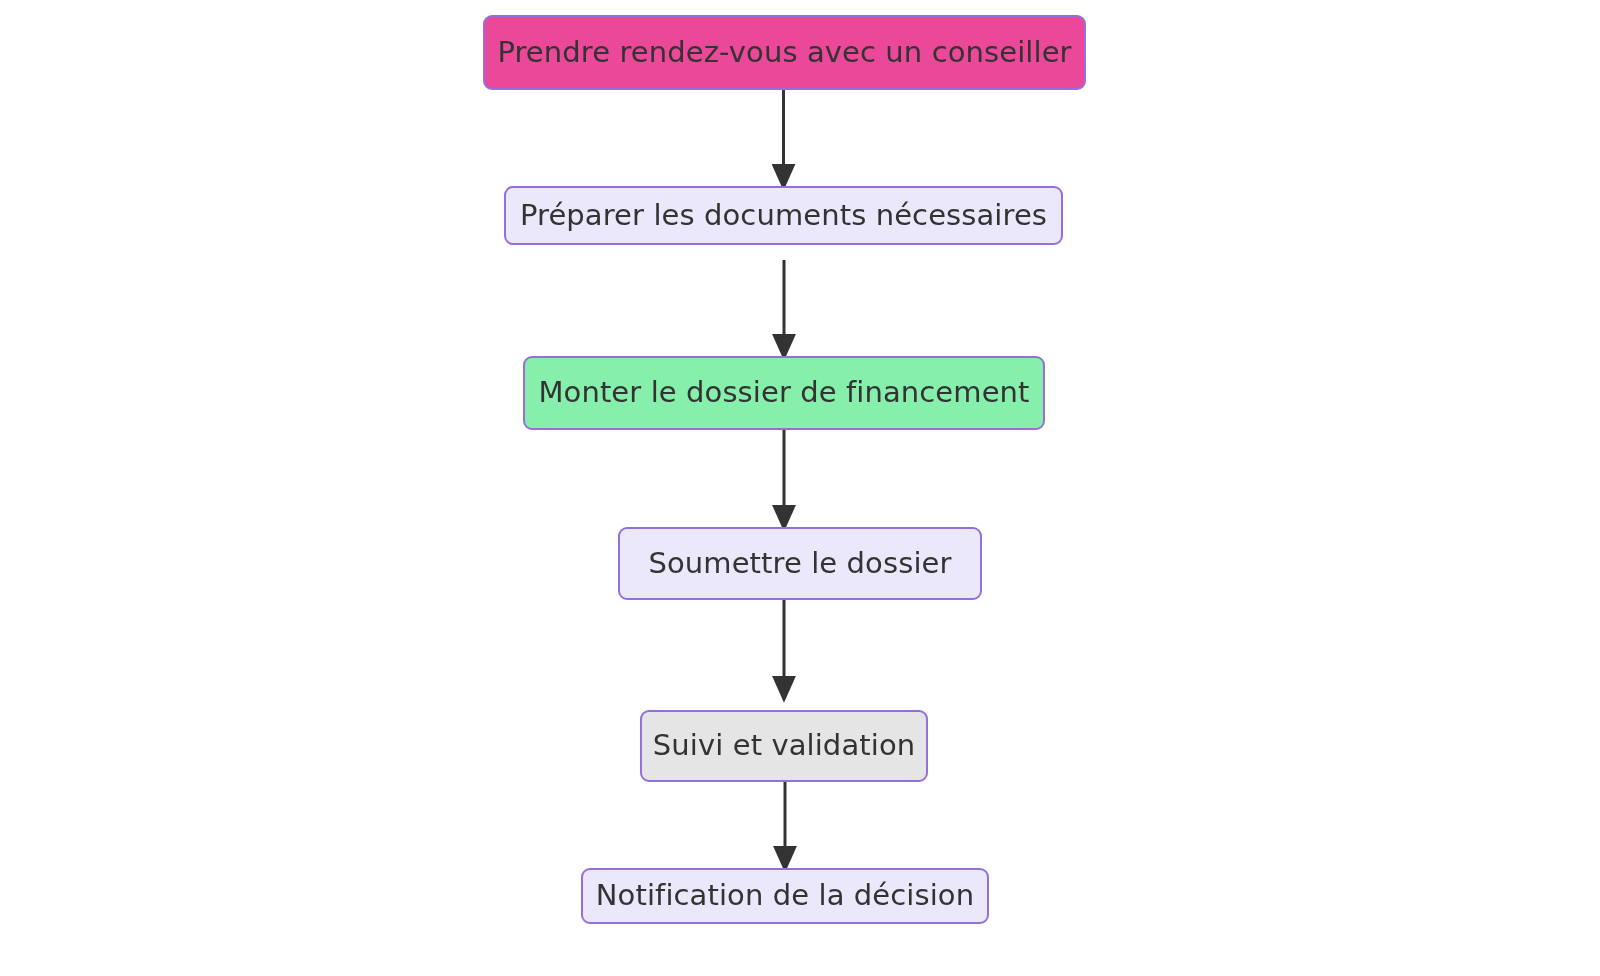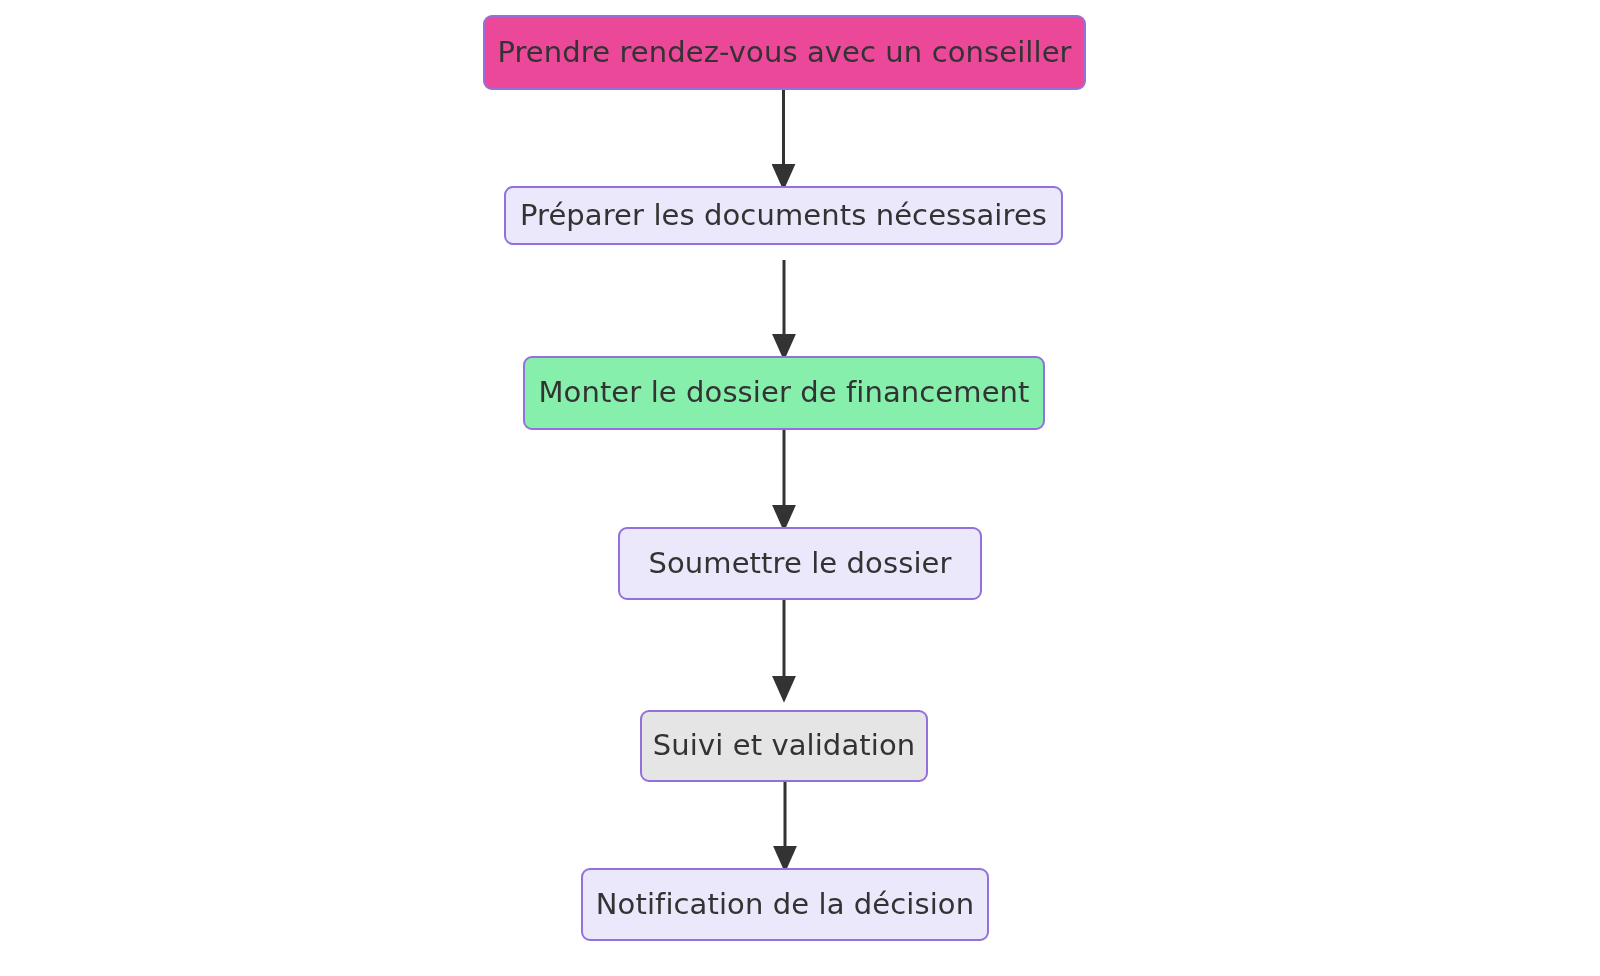--- a/index.html
+++ b/index.html
@@ -76,17 +76,17 @@
   </div>
 
   <div class="node" style="left: 618px; top: 527px; width: 364px; height: 73px; background: rgb(236, 232, 251); border-color: rgb(147, 112, 219);">
     <span class="node-label">Soumettre le dossier</span>
   </div>
 
   <div class="node" style="left: 640px; top: 698px; width: 288px; height: 72px; background: #e5e5e5; border-color: rgb(147, 112, 219); margin-top: 12px;">
     <span class="node-label">Suivi et validation</span>
   </div>
 
-  <div class="node" style="left: 581px; top: 868px; width: 408px; height: 73px; background: rgb(236, 232, 251); border-color: rgb(147, 112, 219);">
+  <div class="node" style="left: 581px; top: 868px; width: 408px; height: 56px; background: rgb(236, 232, 251); border-color: rgb(147, 112, 219);">
     <span class="node-label">Notification de la décision</span>
   </div>
 
 </div>
 
 </body></html>

